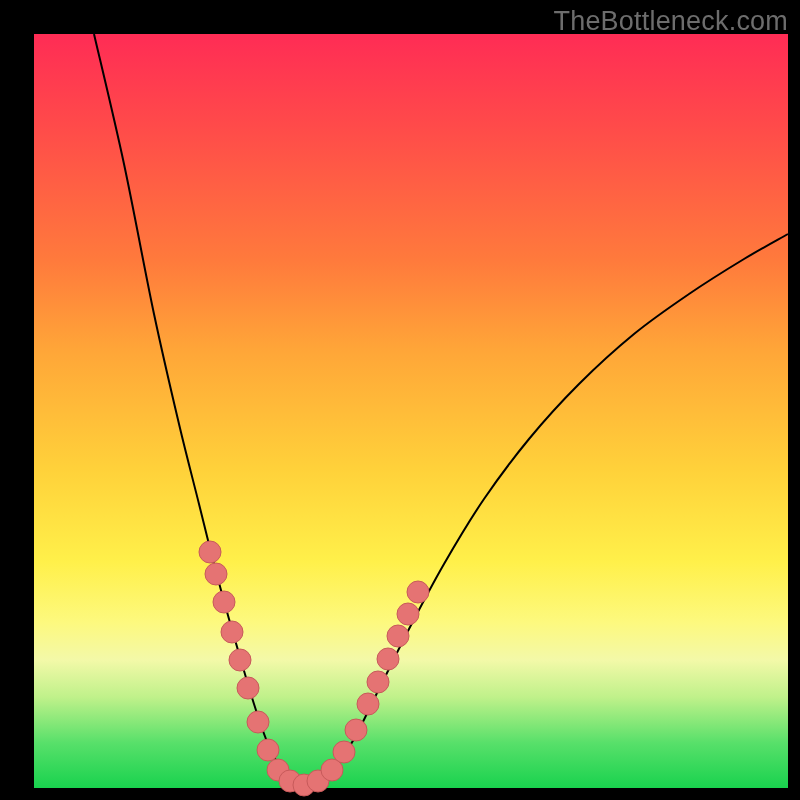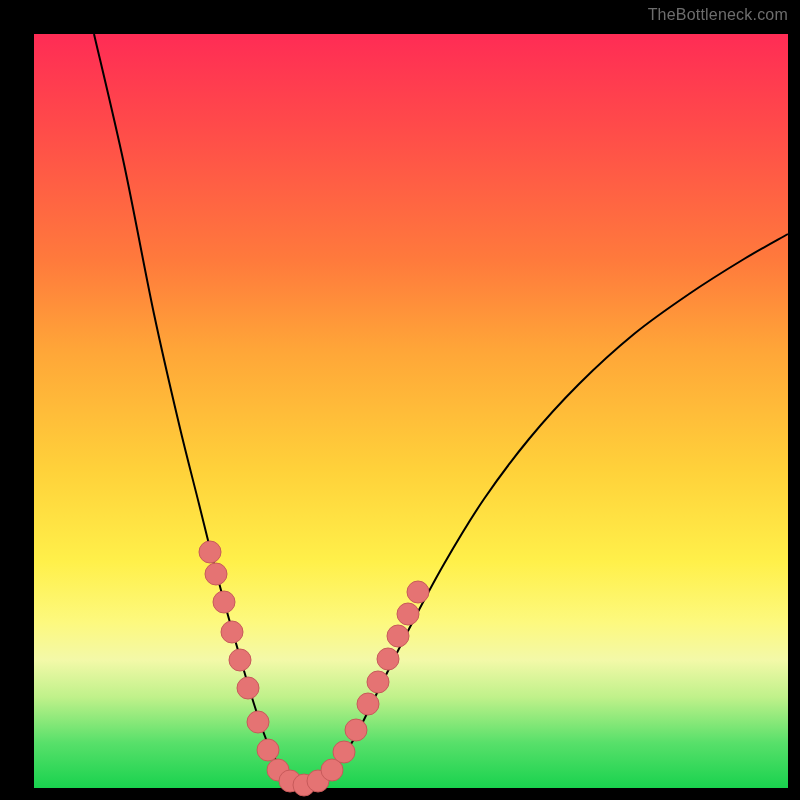--- a/index.html
+++ b/index.html
@@ -39,21 +39,21 @@
       #bff18a 88%,
       #58e06a 94%,
       #19d24e 100%
     );
   }
   .watermark {
     position: absolute;
     top: 6px;
     right: 12px;
     color: #6d6d6d;
-    font-size: 16px;
+    font-size: 27px;
     font-weight: 500;
     letter-spacing: 0.2px;
     user-select: none;
   }
   svg.curve {
     position: absolute;
     left: 0;
     top: 0;
     width: 754px;
     height: 754px;

